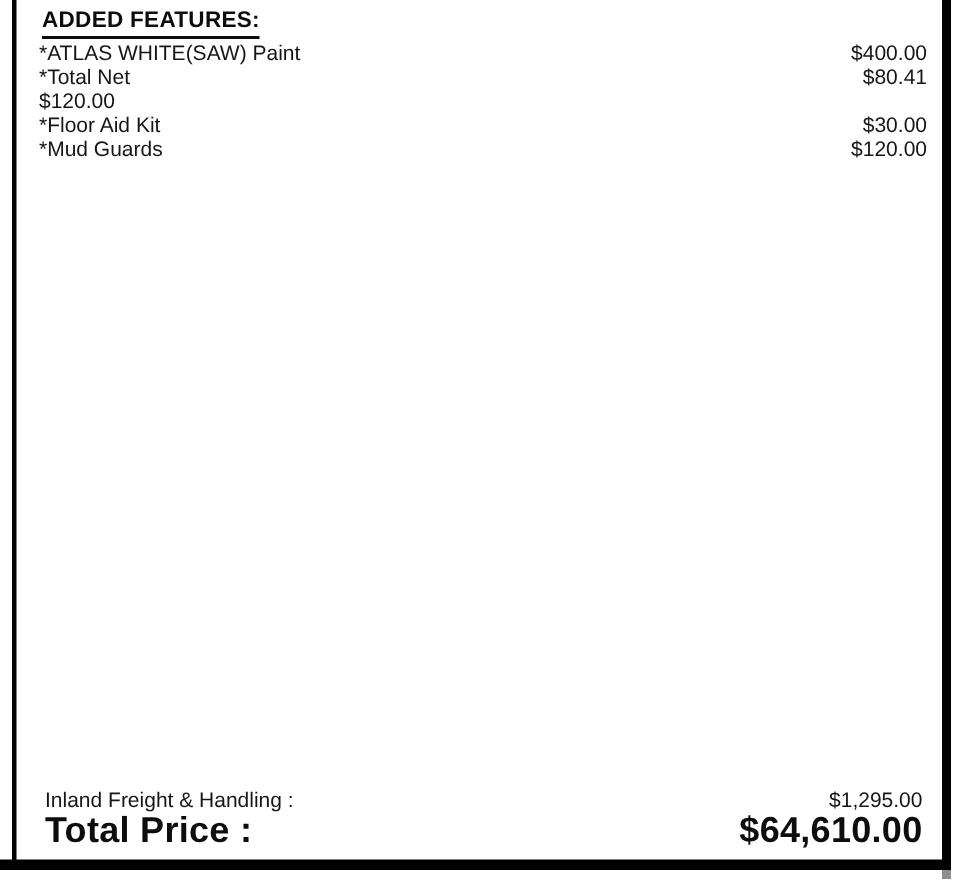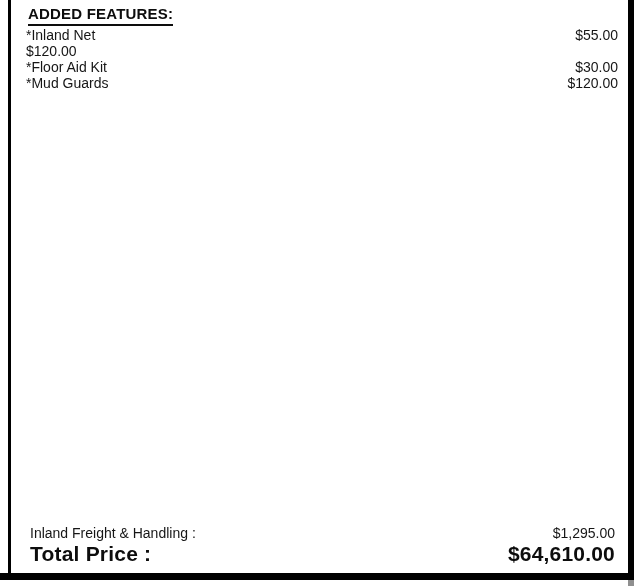--- a/index.html
+++ b/index.html
@@ -69,21 +69,21 @@
     justify-content: space-between;
     align-items: baseline;
     white-space: nowrap;
   }
   .totals-row.freight {
     font-size: 14px;
     line-height: 17px;
     color: #161616;
   }
   .totals-row.total {
-    font-size: 21px;
+    font-size: 24px;
     font-weight: bold;
     line-height: 24px;
     color: #0d0d0d;
     letter-spacing: 0.2px;
   }
 </style>
 </head>
 <body>
 
 <div class="page">
@@ -92,22 +92,26 @@
   <div class="rule rule-right"></div>
   <div class="rule-right-tail"></div>
   <div class="rule rule-bottom"></div>
 
   <h1 class="heading">
     <span class="heading-text">ADDED FEATURES:</span>
   </h1>
 
   <div class="features" id="features-list">
       <div class="feature-row">
-        <span class="fname">*Inland Net</span>
-        <span class="fprice">$55.00</span>
+        <span class="fname">*ATLAS WHITE(SAW) Paint</span>
+        <span class="fprice">$400.00</span>
+      </div>
+      <div class="feature-row">
+        <span class="fname">*Total Net</span>
+        <span class="fprice">$80.41</span>
       </div>
       <div class="feature-row">
         <span class="fprice">$120.00</span>
       </div>
       <div class="feature-row">
         <span class="fname">*Floor Aid Kit</span>
         <span class="fprice">$30.00</span>
       </div>
       <div class="feature-row">
         <span class="fname">*Mud Guards</span>

